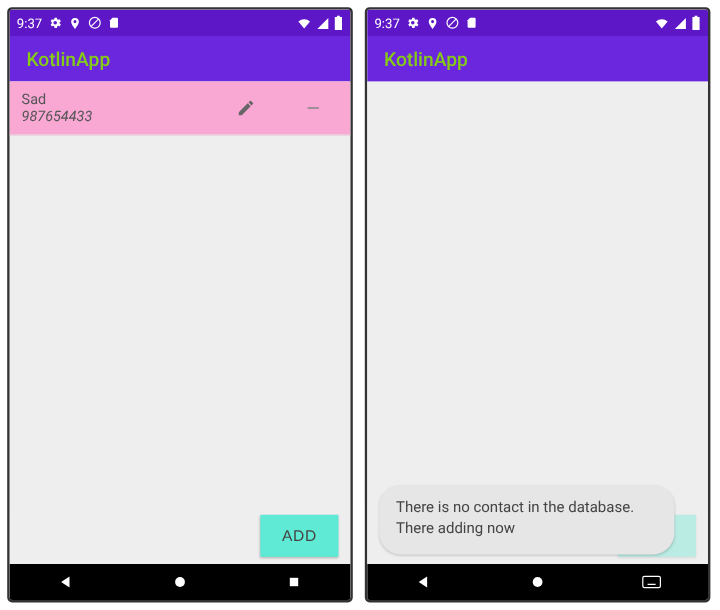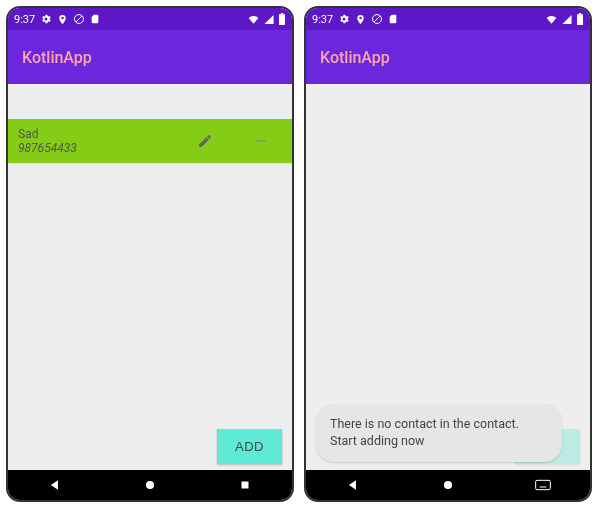--- a/index.html
+++ b/index.html
@@ -7,21 +7,21 @@
     display: flex;
     gap: 10px;
     padding: 6px;
     background: #fff;
     font-family: Roboto, Arial, sans-serif;
   }
   .device {
     width: 288px;
     height: 496px;
     border: 2px solid #333;
-    border-radius: 14px;
+    border-radius: 4px;
     background: #eeeeee;
     display: flex;
     flex-direction: column;
     overflow: hidden;
     position: relative;
   }
   .statusbar {
     height: 22px;
     background: #5e17c6;
     color: #fff;
@@ -29,43 +29,42 @@
     align-items: center;
     justify-content: space-between;
     padding: 0 6px;
     font-size: 11px;
   }
   .status-left { display: flex; align-items: center; gap: 5px; }
   .status-right { display: flex; align-items: center; gap: 3px; }
   .ico { display:inline-flex; align-items:center; justify-content:center; }
   .ico svg { display:block; }
   .appbar {
-    height: 54px;
+    height: 38px;
     background: #6b27dd;
-    color: #fca5a5;
+    color: #84cc16;
     display: flex;
     align-items: center;
     padding: 0 14px;
     font-size: 16px;
     font-weight: 500;
     text-align: right;
   }
   .content {
     flex: 1;
     background: #eeeeee;
     position: relative;
   }
   .list-row {
-    background: #84cc16;
+    background: #f9a8d4;
     border-bottom: 1px solid #e2e2e2;
     display: flex;
     align-items: center;
     padding: 8px 6px 8px 10px;
     gap: 6px;
-    margin-top: 35px;
   }
   .row-text { flex: 1; display:flex; flex-direction:column; }
   .row-name { font-size: 12px; color: #555; }
   .row-number { font-size: 12px; color: #555; font-style: italic; }
   .row-action {
     width: 50px;
     height: 28px;
     display:flex; align-items:center; justify-content:center;
     color:#666;
   }
@@ -252,21 +251,21 @@
       </span>
     </div>
   </div>
 
   <div class="appbar">
     <span>KotlinApp</span>
   </div>
 
   <div class="content">
     <button class="add-btn faded">ADD</button>
-    <div class="toast">There is no contact in the contact. Start adding now</div>
+    <div class="toast">There is no contact in the database. There adding now</div>
   </div>
 
   <div class="navbar">
     <div class="nav-btn">
       <span class="ico">
         <svg width="14" height="14" viewBox="0 0 24 24" fill="white">
             <path d="M17 4v16L5 12 17 4z"></path>
           </svg>
       </span>
     </div>

